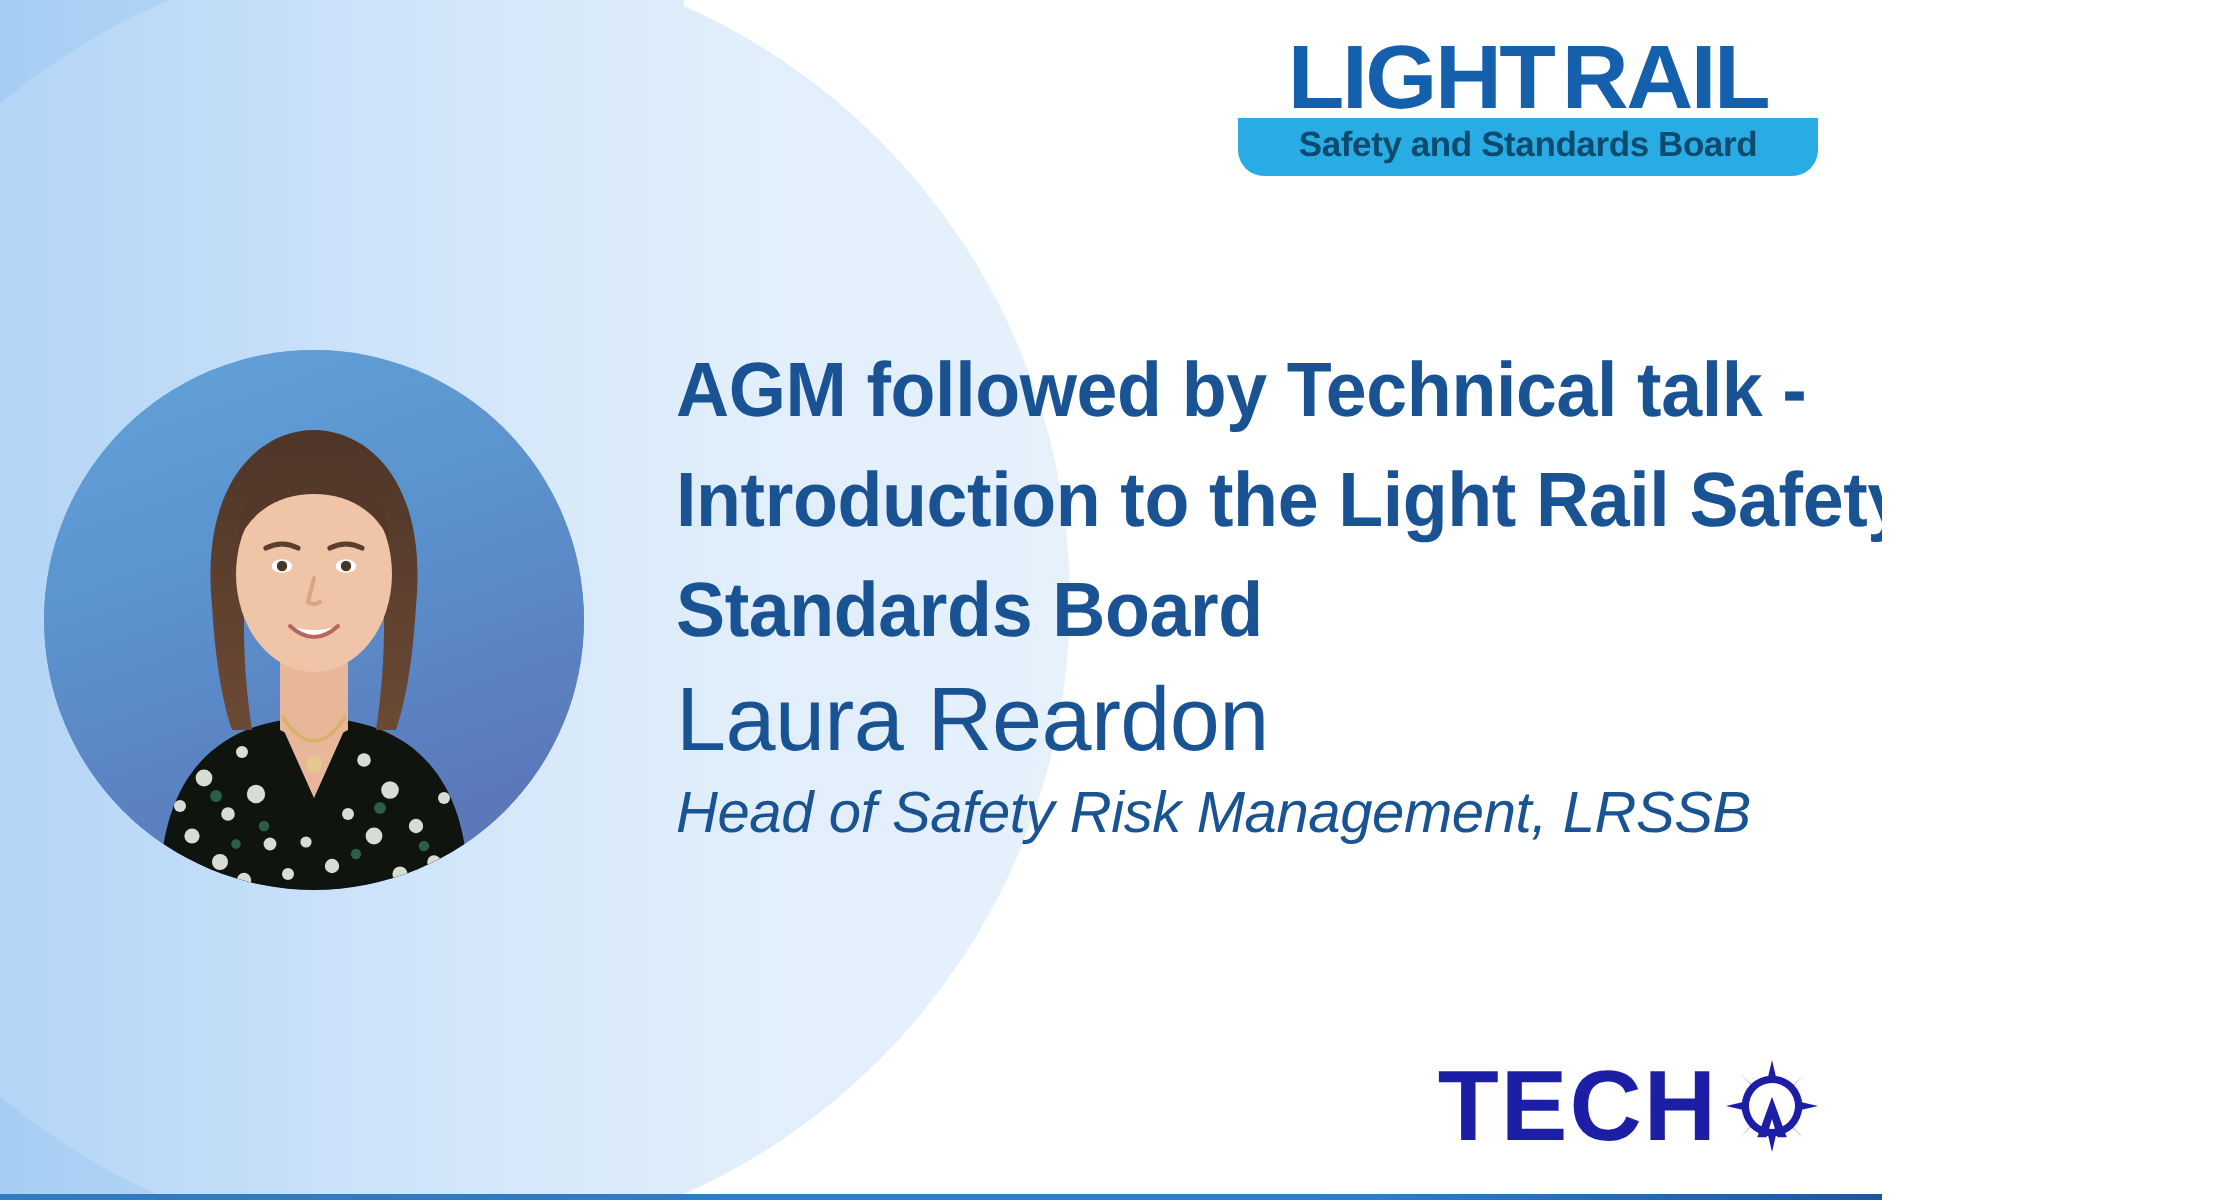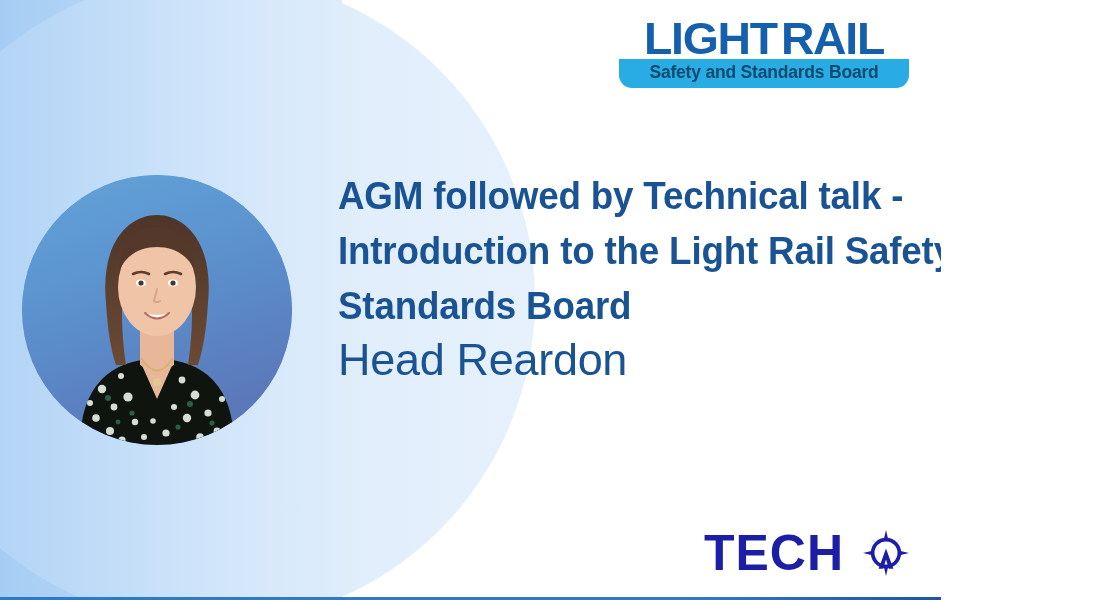--- a/index.html
+++ b/index.html
@@ -143,21 +143,21 @@
   }
 
   
   #techsoc-logo {
     position: absolute;
     right: 32px;
     bottom: 22px;
     z-index: 5;
     display: flex;
     align-items: center;
-    gap: 19px;
+    gap: 4px;
     color: #1c1fa5;
   }
   .techsoc-word {
     font-family: "Liberation Sans", sans-serif;
     font-weight: bold;
     font-size: 50px;
     letter-spacing: 1px;
     line-height: 1;
     color: #1c1fa5;
   }
@@ -259,21 +259,22 @@
         <path d="M123 138 Q135 149 147 138" stroke="#b4685e" stroke-width="2" fill="none" stroke-linecap="round"></path>
 
         <path d="M119 183 Q135 208 151 183" stroke="#d6b26a" stroke-width="1.8" fill="none"></path>
         <circle cx="135" cy="207" r="4" fill="#e3c98c"></circle>
       </g>
     </svg>
   </div>
 
   <div id="content">
     <div id="talk-title">AGM followed by Technical talk - Introduction to the Light Rail Safety and Standards Board</div>
-    <div id="speaker-name">Head Reardon</div>
+    <div id="speaker-name">Laura Reardon</div>
+    <div id="speaker-role">Head of Safety Risk Management, LRSSB</div>
   </div>
 
   <div id="techsoc-logo">
     <span class="techsoc-word">TECH</span>
     <svg class="techsoc-emblem" width="46" height="46" viewBox="0 0 100 100">
       <g fill="#1c1fa5">
 
         <path d="M50 0 L58 34 L50 30 L42 34 Z"></path>
         <path d="M100 50 L66 58 L70 50 L66 42 Z"></path>
         <path d="M50 100 L42 66 L50 70 L58 66 Z"></path>

